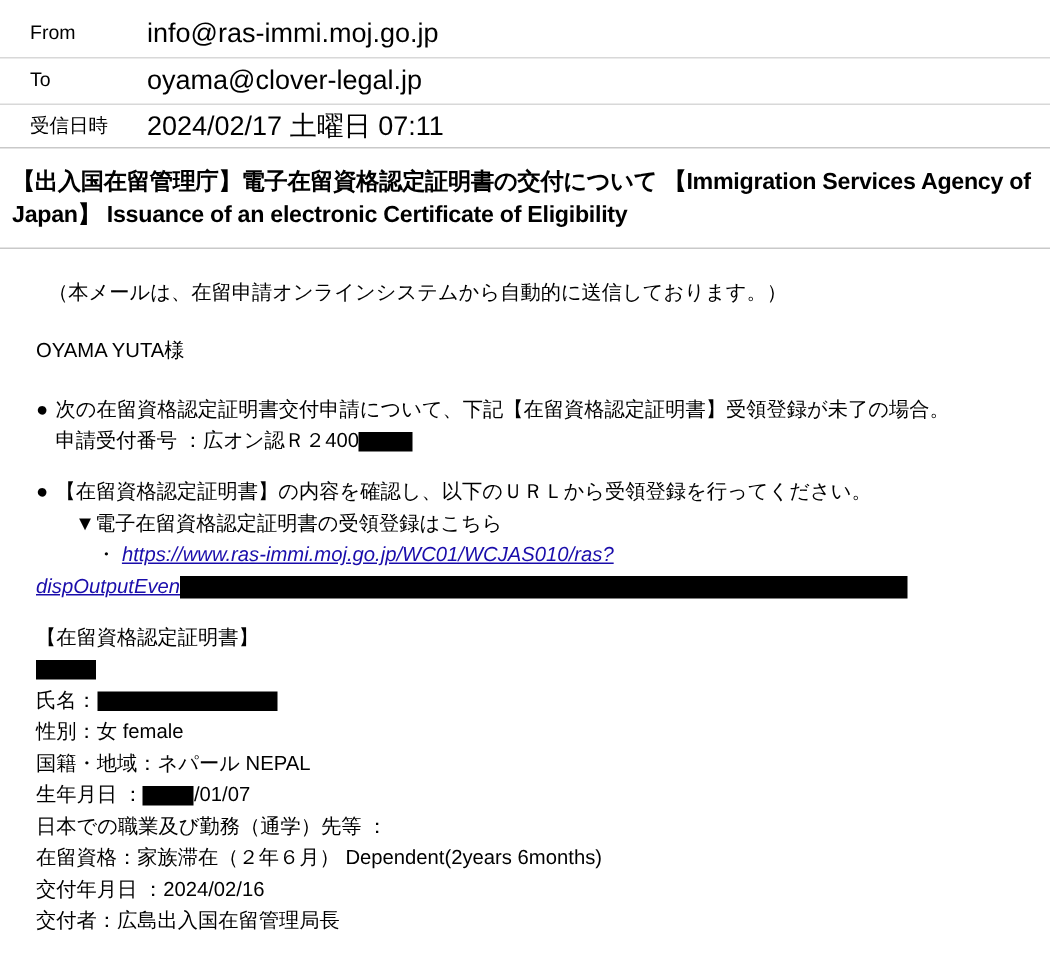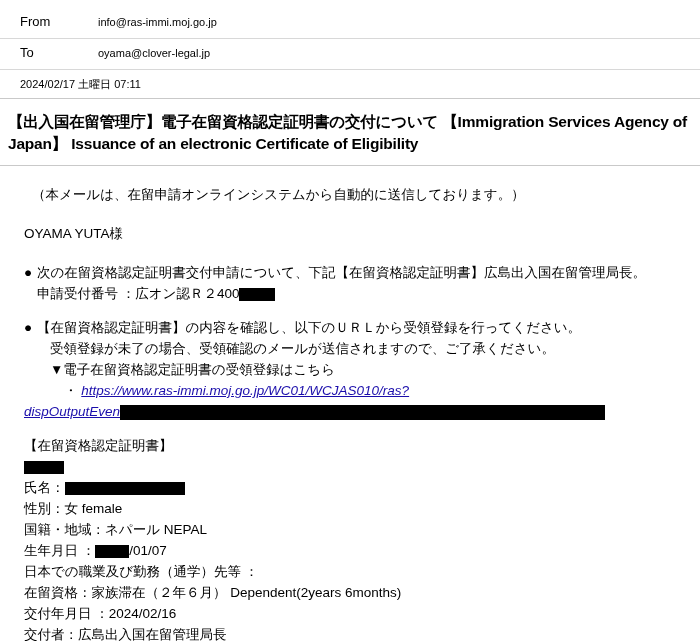--- a/index.html
+++ b/index.html
@@ -31,21 +31,21 @@
     line-height: 28px;
     padding-left: 20px;
   }
   .meta-label {
     width: 78px;
     flex: 0 0 78px;
     font-size: 13px;
     color: #000;
   }
   .meta-value {
-    font-size: 11px;
+    font-size: 18px;
     color: #000;
   }
   .meta-divider {
     height: 1px;
     background: #d8d8d8;
     margin: 2px 0 0 0;
   }
   
   .subject {
     font-size: 15.5px;
@@ -133,50 +133,50 @@
       <span class="meta-label">From</span>
       <span class="meta-value">info@ras-immi.moj.go.jp</span>
     </div>
     <div class="meta-divider"></div>
     <div class="meta-row">
       <span class="meta-label">To</span>
       <span class="meta-value">oyama@clover-legal.jp</span>
     </div>
     <div class="meta-divider"></div>
     <div class="meta-row">
+      <span class="meta-label">受信日時</span>
       <span class="meta-value">2024/02/17 土曜日 07:11</span>
     </div>
   </div>
 
   <div class="rule"></div>
 
   <div class="subject">【出入国在留管理庁】電子在留資格認定証明書の交付について 【Immigration Services Agency of Japan】 Issuance of an electronic Certificate of Eligibility</div>
 
   <div class="rule"></div>
 
   <div class="body">
 
     <div class="auto-note">（本メールは、在留申請オンラインシステムから自動的に送信しております。）</div>
 
     <div class="greeting">OYAMA YUTA様</div>
 
     <div class="bullet-block">
       <div class="bullet-line">
-        <span class="mark">●</span><span>次の在留資格認定証明書交付申請について、下記【在留資格認定証明書】広島出入国在留管理局長。</span>
+        <span class="mark">●</span><span>次の在留資格認定証明書交付申請について、下記【在留資格認定証明書】受領登録が未了の場合。</span>
       </div>
       <div class="indent1">
         <span>申請受付番号 ：広オン認Ｒ２400</span><span class="redact" style="width:36px"></span>
       </div>
     </div>
 
     <div class="bullet-block">
       <div class="bullet-line">
         <span class="mark">●</span><span>【在留資格認定証明書】の内容を確認し、以下のＵＲＬから受領登録を行ってください。</span>
       </div>
-      <div class="indent2">受領登録が未了の場合、受領確認のメールが送信されますので、ご了承ください。</div>
       <div class="indent2">▼電子在留資格認定証明書の受領登録はこちら</div>
       <div class="link-line">
         <span>・</span>
         <a class="link" href="#">https://www.ras-immi.moj.go.jp/WC01/WCJAS010/ras?</a>
       </div>
       <div class="link-wrap link-second">
         <a class="link" href="#">dispOutputEven</a><span class="redact redact-tall" style="width:485px"></span>
       </div>
     </div>
 

